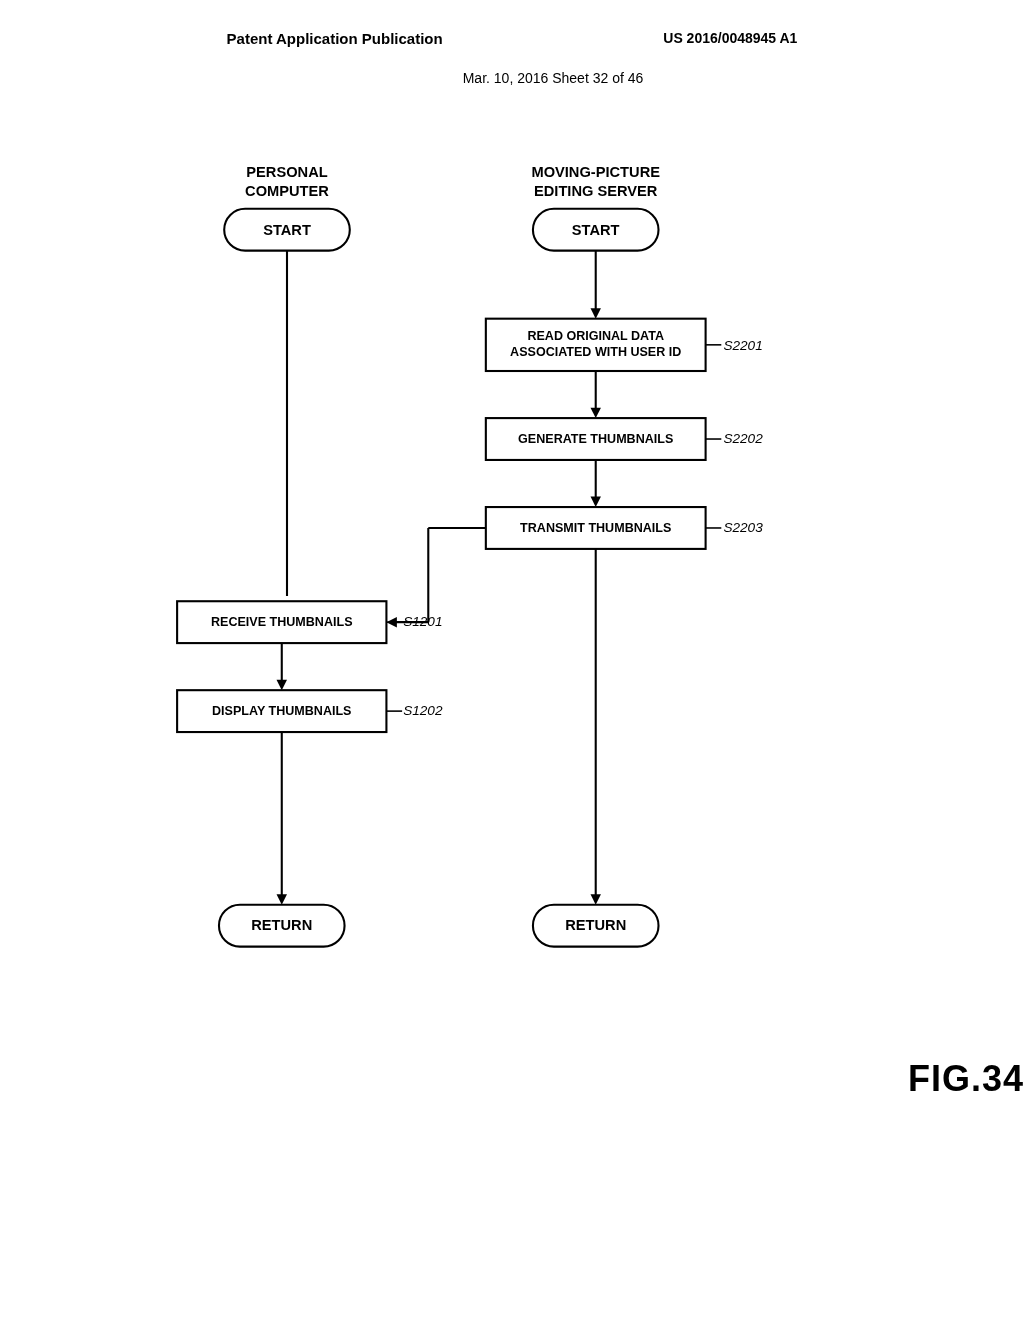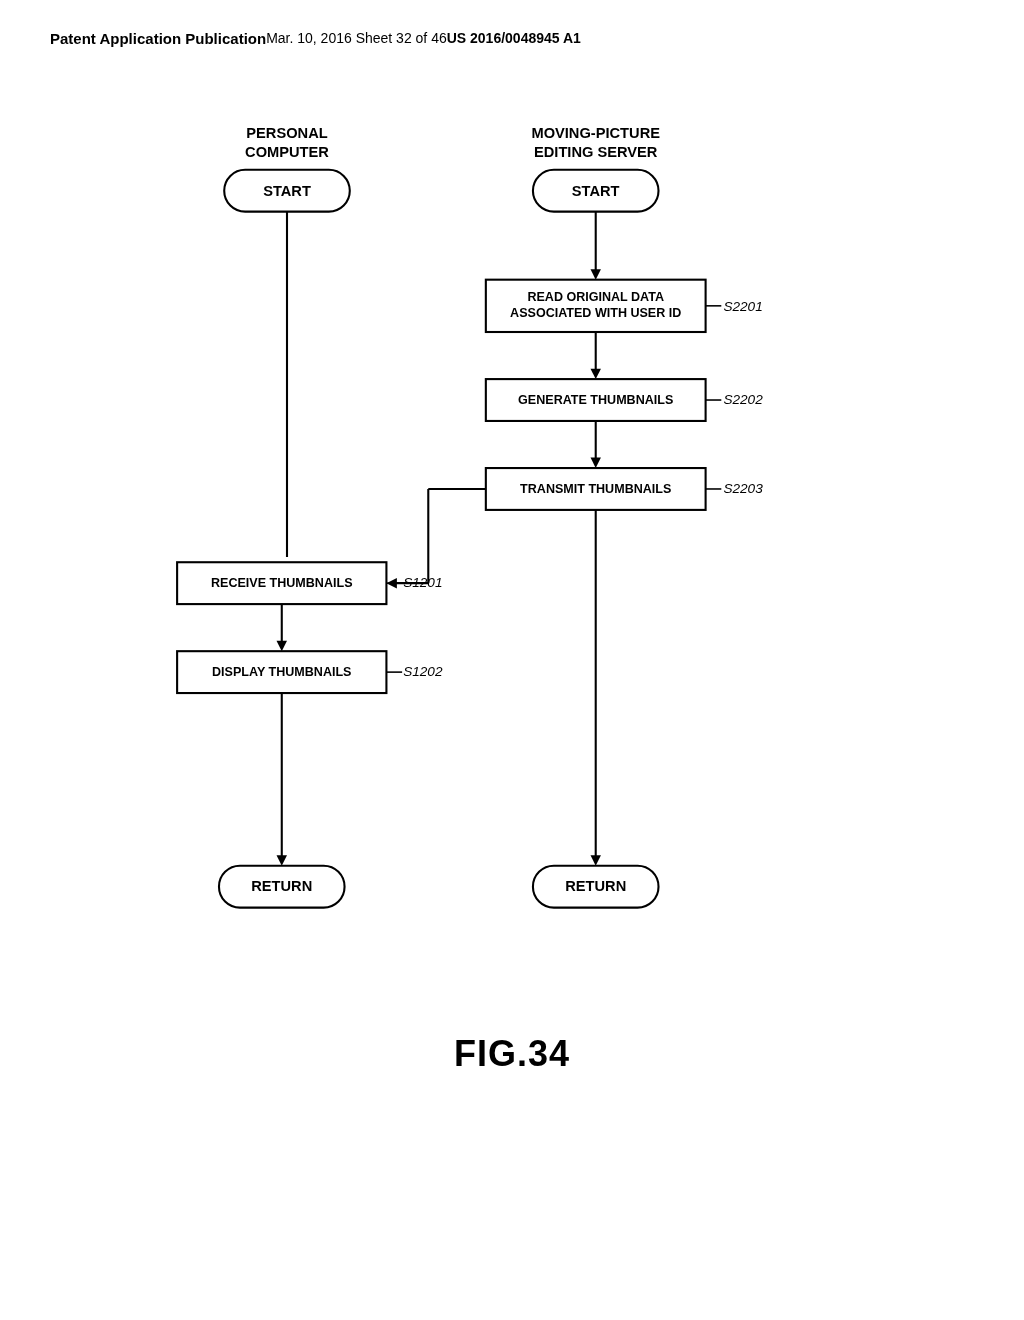--- a/index.html
+++ b/index.html
@@ -6,35 +6,37 @@
     body {
       background: #fff;
       font-family: Arial, Helvetica, sans-serif;
       width: 1024px;
       min-height: 1320px;
       position: relative;
     }
 
     .page-header {
       display: flex;
-      justify-content: flex-start;
+      justify-content: center;
       align-items: flex-start;
       padding: 30px 50px 0 50px;
       font-size: 14px;
       color: #000;
+      gap: 20px;
     }
 
     .header-left {
       font-weight: bold;
       font-size: 15px;
     }
 
     .header-center {
       font-size: 14px;
       text-align: center;
+      margin-top: 40px;
     }
 
     .header-right {
       font-size: 14px;
       font-weight: bold;
     }
 
     .diagram-container {
       position: relative;
       width: 100%;
@@ -45,22 +47,22 @@
 
     svg.diagram {
       position: absolute;
       top: 0;
       left: 0;
       width: 100%;
       height: 100%;
     }
 
     .figure-label {
-      text-align: center;
-      margin-top: 26px;
+      text-align: right;
+      margin-top: 12px;
       font-size: 36px;
       font-weight: bold;
       letter-spacing: 1px;
     }
   </style>
 </head>
 <body>
 
 <div class="page-header">
   <div class="header-left">Patent Application Publication</div>

